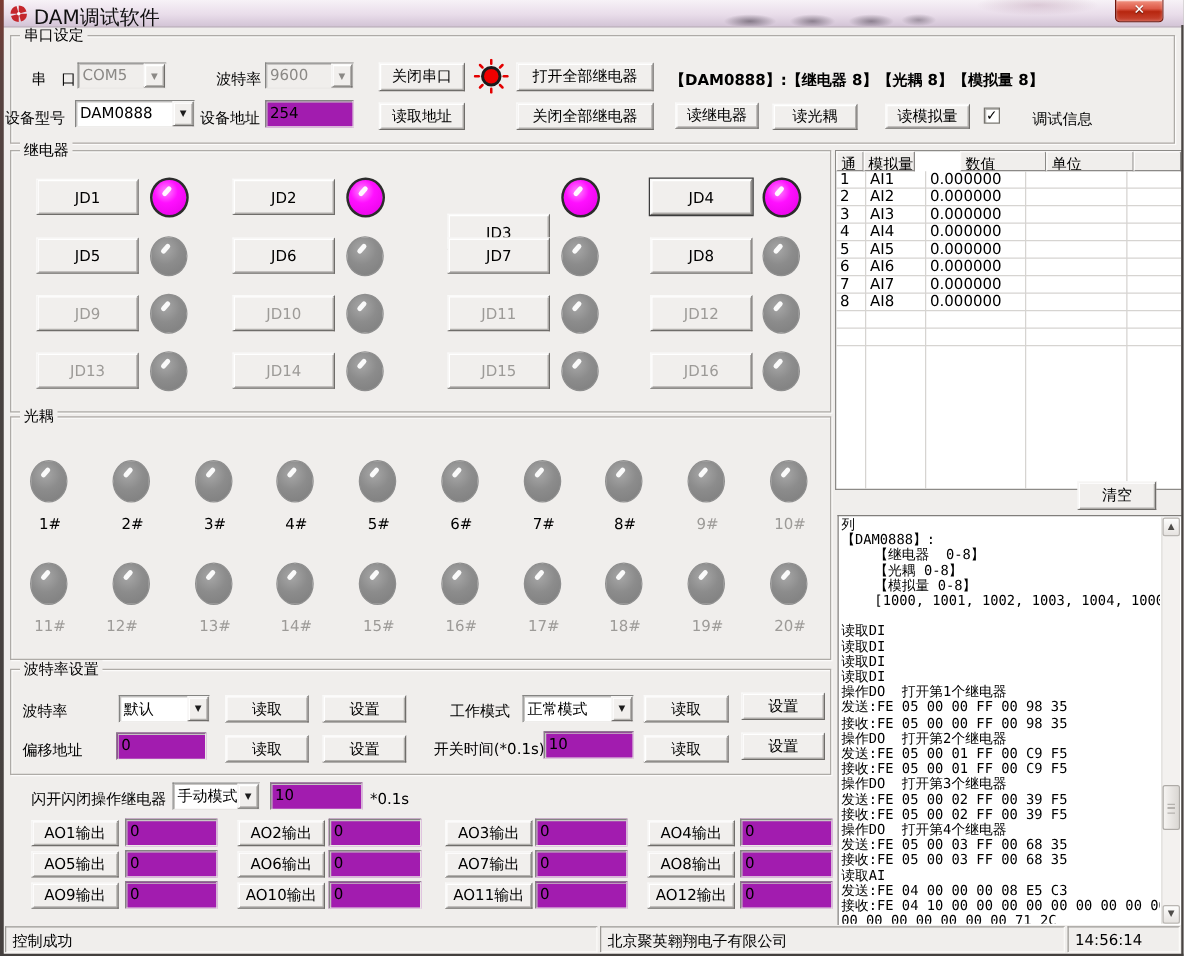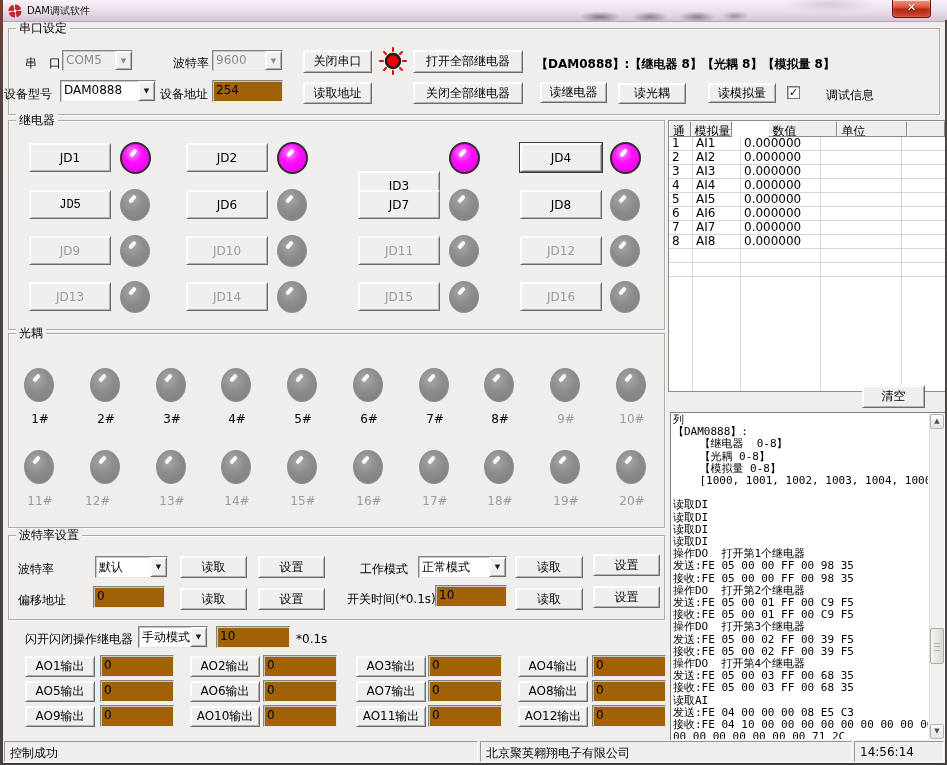--- a/index.html
+++ b/index.html
@@ -17,21 +17,21 @@
   .titlebar { position:absolute; left:0; top:0; width:947px; height:22px;
     background:
       radial-gradient(ellipse 30px 8px at 600px 17px, rgba(62,52,66,.55), transparent 70%),
       radial-gradient(ellipse 26px 8px at 650px 17px, rgba(62,52,66,.5), transparent 70%),
       radial-gradient(ellipse 26px 8px at 697px 17px, rgba(62,52,66,.5), transparent 70%),
       radial-gradient(ellipse 20px 7px at 735px 16px, rgba(62,52,66,.4), transparent 70%),
       radial-gradient(ellipse 70px 12px at 830px 4px, rgba(150,100,130,.25), transparent 70%),
       linear-gradient(#f7f2f7 0%, #e9ddea 55%, #d3c4d6 100%);
     border-bottom:1px solid #b6a8b8; z-index:50; }
   .title-icon { position:absolute; left:8px; top:4px; width:14px; height:14px; }
-  .title-text { position:absolute; left:27px; top:4px; font-size:10px; color:#111; }
+  .title-text { position:absolute; left:27px; top:4px; font-size:16px; color:#111; }
   .close-btn { position:absolute; left:892px; top:0; width:39px; height:18px;
     background:linear-gradient(#f2917f 0%, #dd5b49 40%, #b7260f 55%, #c94734 100%);
     border:1px solid #6d140a; border-top:none; border-radius:0 0 4px 4px;
     box-shadow:inset 0 1px 0 rgba(255,255,255,.65), inset 0 0 3px rgba(255,255,255,.35);
     color:#fff; text-align:center; line-height:16px; font-size:11px; font-weight:bold;
     text-shadow:0 1px 1px rgba(0,0,0,.55); cursor:pointer; z-index:55; }
 
   
   .groupbox { position:absolute; border:1px solid #aeaba7;
     box-shadow:inset 1px 1px 0 #fcfbfa, 1px 1px 0 #fcfbfa; }
@@ -40,21 +40,21 @@
 
   
   .btn { position:absolute; display:flex; align-items:center; justify-content:center;
     background:#f1efed; border:1px solid #6f6d6a; border-top-color:#fafaf9; border-left-color:#fafaf9;
     box-shadow:inset 1px 1px 0 #ffffff, inset -1px -1px 0 #b2b0ad;
     font-size:12px; white-space:nowrap; cursor:pointer; }
   .btn.disabled { color:#9d9b98; cursor:default; }
   .btn.focused { outline:1px solid #3c3c3c; outline-offset:0px; }
 
   
-  .input { position:absolute; background:#a16207; border:1px solid #848482;
+  .input { position:absolute; background:#a21caf; border:1px solid #848482;
     border-bottom-color:#e9e7e5; border-right-color:#e9e7e5;
     box-shadow:inset 1px 1px 0 #c7c5c3; padding:2px 3px 0 3px; font-size:12px;
     overflow:hidden; white-space:nowrap; cursor:text; }
 
   
   .combo { position:absolute; display:flex; background:#fff; border:1px solid #848482;
     border-bottom-color:#e9e7e5; border-right-color:#e9e7e5;
     box-shadow:inset 1px 1px 0 #c7c5c3; cursor:pointer; }
   .combo-text { flex:1; padding:2px 2px 0 3px; font-size:12px; overflow:hidden; white-space:nowrap; }
   .combo-arrow { width:17px; display:flex; align-items:center; justify-content:center;
@@ -188,21 +188,21 @@
   <div class="groupbox" style="left:8px;top:120px;width:657px;height:210px;">
     <span class="gb-title">继电器</span>
   <div class="btn" style="left: 20px; top: 22px; width: 82px; height: 29px;">JD1</div>
       <div class="led led-on" style="left: 111px; top: 21px;"></div>
       <div class="btn" style="left: 177px; top: 22px; width: 82px; height: 29px;">JD2</div>
       <div class="led led-on" style="left: 268px; top: 21px;"></div>
       <div class="btn" style="left: 349px; top: 22px; width: 82px; height: 29px; margin-top: 28px;">JD3</div>
       <div class="led led-on" style="left: 440px; top: 21px;"></div>
       <div class="btn focused" style="left: 511px; top: 22px; width: 82px; height: 29px;">JD4</div>
       <div class="led led-on" style="left: 601px; top: 21px;"></div>
-      <div class="btn" style="left: 20px; top: 69px; width: 82px; height: 29px; font-family: Liberation Mono, monospace;">JD5</div>
+      <div class="btn" style="left: 20px; top: 69px; width: 82px; height: 29px;">JD5</div>
       <div class="led led-off" style="left: 111px; top: 68px;"></div>
       <div class="btn" style="left: 177px; top: 69px; width: 82px; height: 29px;">JD6</div>
       <div class="led led-off" style="left: 268px; top: 68px;"></div>
       <div class="btn" style="left: 349px; top: 69px; width: 82px; height: 29px;">JD7</div>
       <div class="led led-off" style="left: 440px; top: 68px;"></div>
       <div class="btn" style="left: 511px; top: 69px; width: 82px; height: 29px;">JD8</div>
       <div class="led led-off" style="left: 601px; top: 68px;"></div>
       <div class="btn disabled" style="left: 20px; top: 115px; width: 82px; height: 29px;">JD9</div>
       <div class="led led-off" style="left: 111px; top: 114px;"></div>
       <div class="btn disabled" style="left: 177px; top: 115px; width: 82px; height: 29px;">JD10</div>

